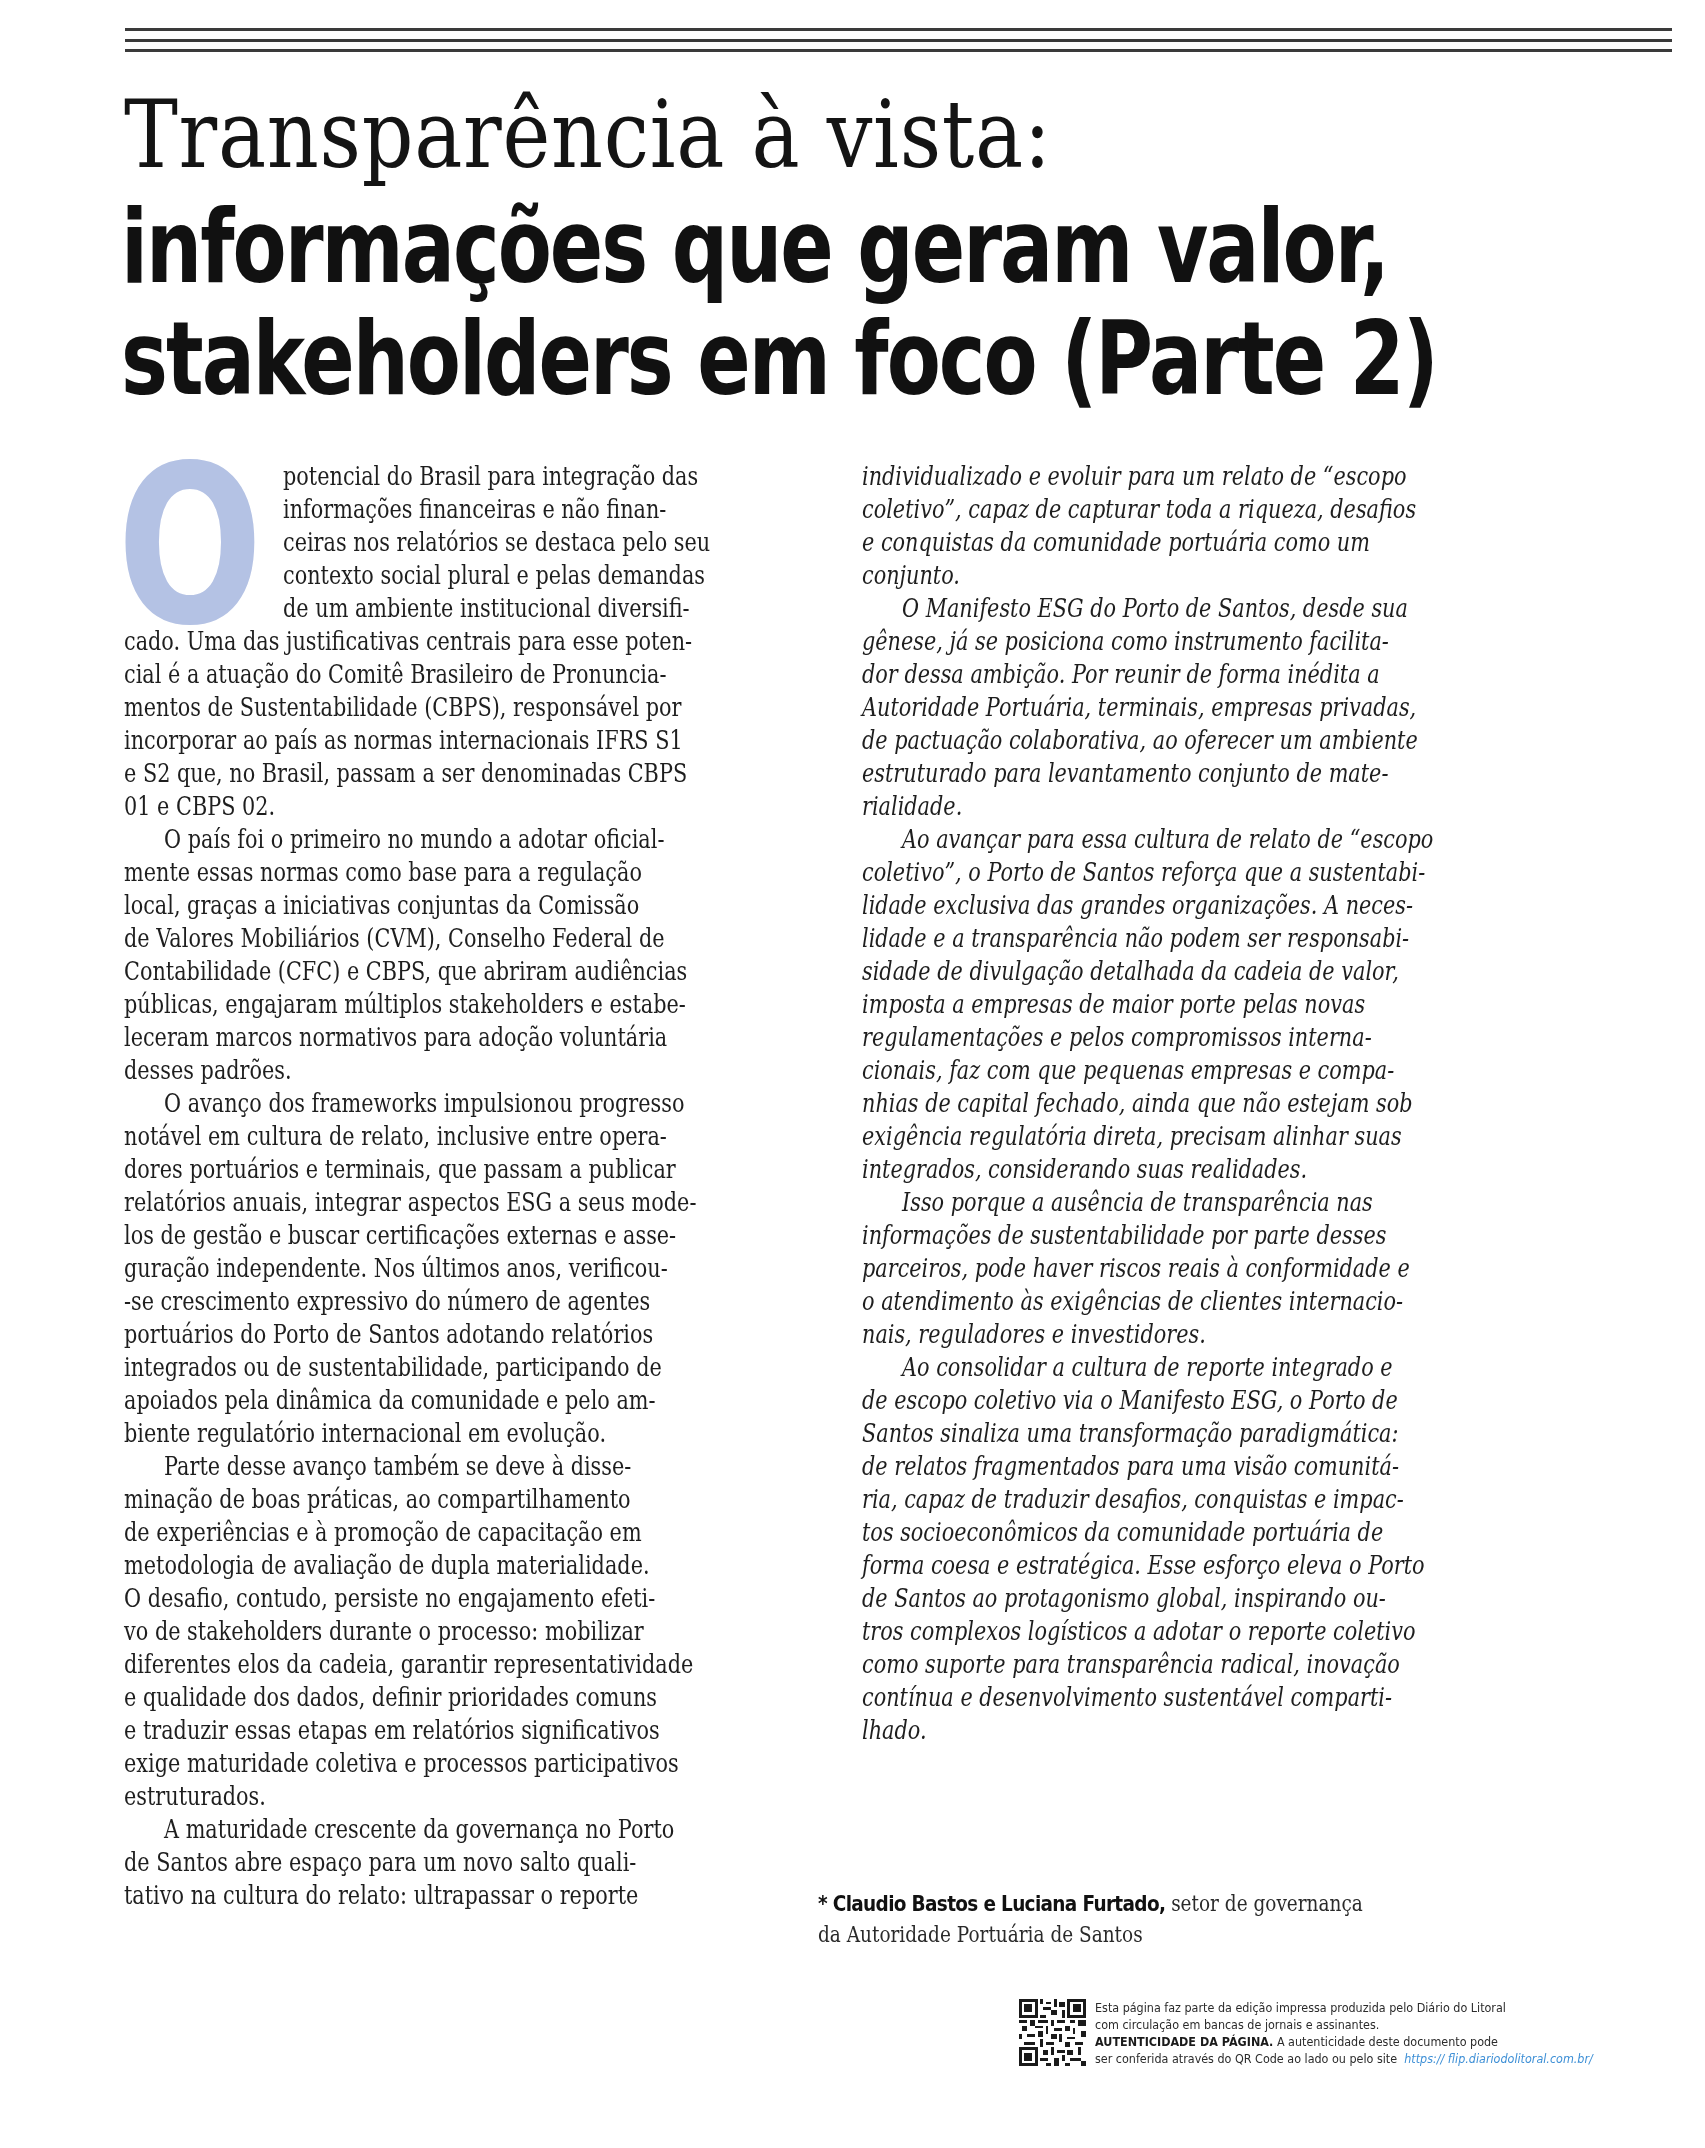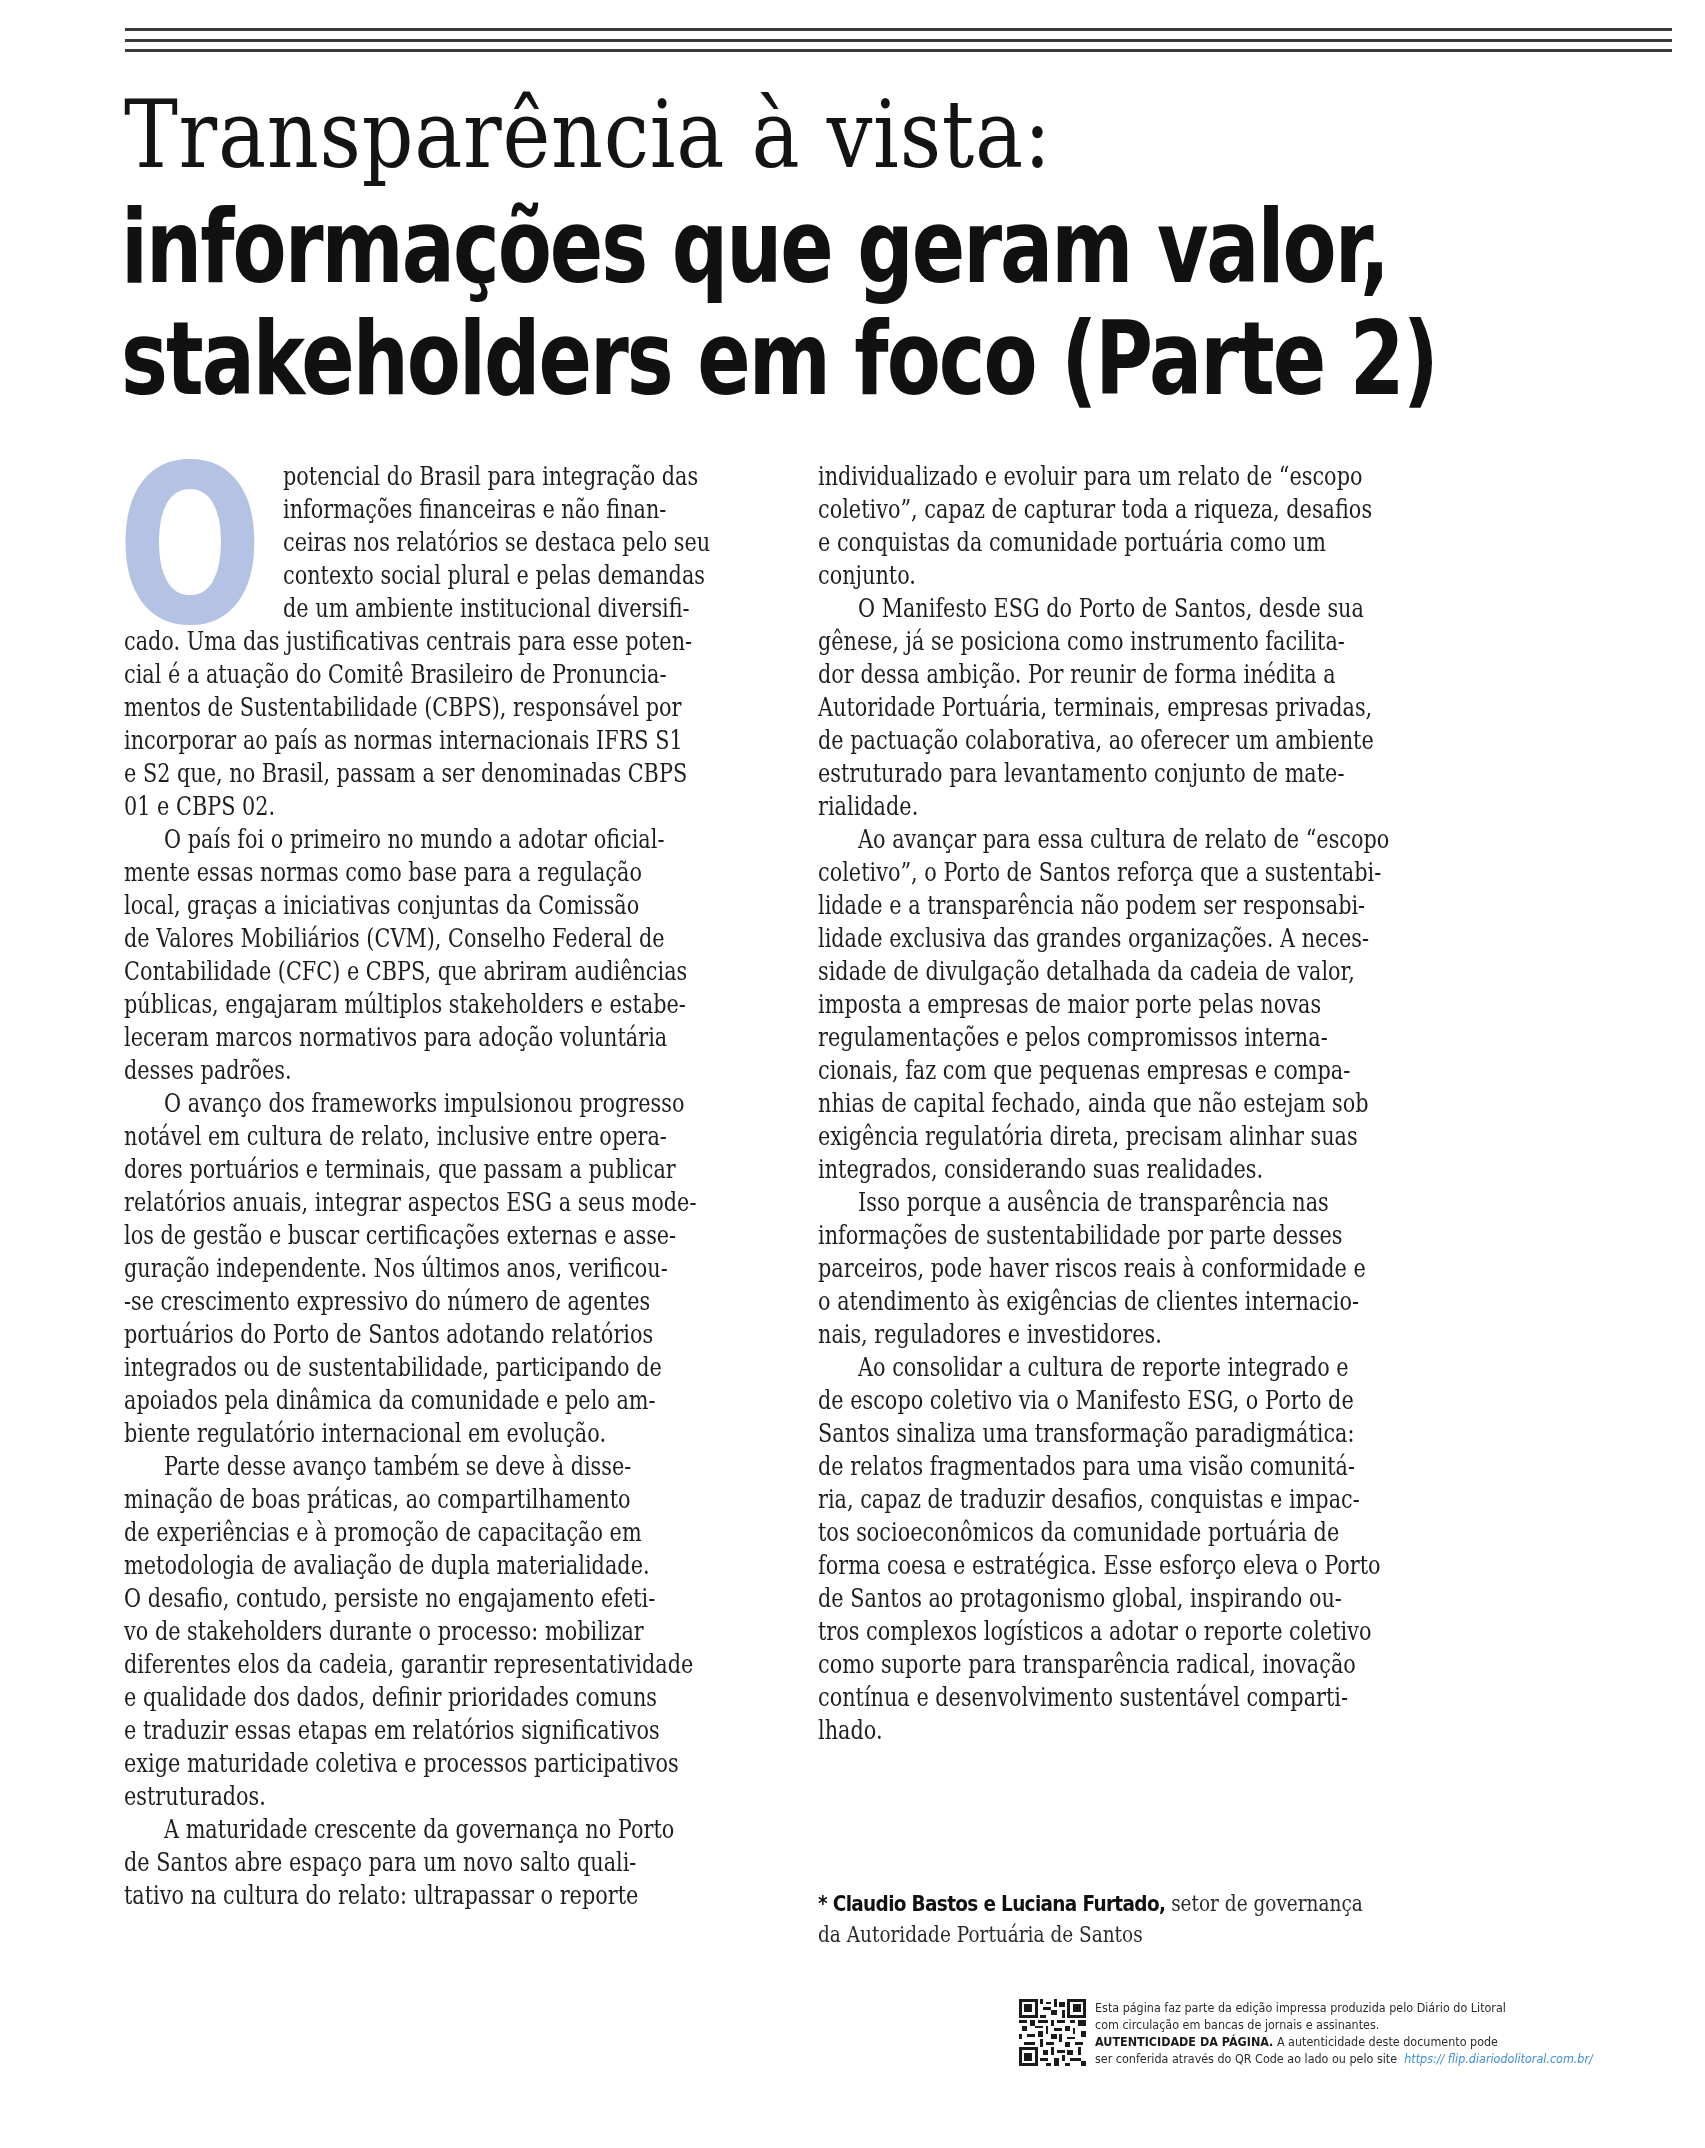--- a/index.html
+++ b/index.html
@@ -26,21 +26,21 @@
   .headline div { height: 112px; }
 
   .col {
     position: absolute; top: 460px;
     font-family: "DejaVu Serif", serif;
     font-size: 26px; line-height: 33px; color: #1e1e1e;
     white-space: nowrap;
   }
   .col .ln { display: block; height: 33px; transform-origin: left top; }
   .col.left { left: 124px; width: 656px; }
-  .col.right { left: 818px; width: 663px; }
+  .col.right { left: 862px; width: 663px; font-style: italic; }
   .col .ln span.t { display: inline-block; transform: scaleX(0.80); transform-origin: left center; }
   .ind { padding-left: 40px; }
   .cap-ind { padding-left: 159px; }
 
   .dropcap {
     position: absolute; left: 117px; top: 436px;
     font-family: "DejaVu Sans", sans-serif; font-weight: bold;
     font-size: 220px; line-height: 220px; color: #b4c2e4;
     transform: scaleX(0.78); transform-origin: left top;
   }
@@ -133,22 +133,22 @@
     <div class="ln"><span class="t" style="transform: scaleX(0.8);">conjunto.</span></div>
     <div class="ln ind"><span class="t" style="transform: scaleX(0.8);">O Manifesto ESG do Porto de Santos, desde sua</span></div>
     <div class="ln"><span class="t" style="transform: scaleX(0.8);">gênese, já se posiciona como instrumento facilita-</span></div>
     <div class="ln"><span class="t" style="transform: scaleX(0.8);">dor dessa ambição. Por reunir de forma inédita a</span></div>
     <div class="ln"><span class="t" style="transform: scaleX(0.8);">Autoridade Portuária, terminais, empresas privadas,</span></div>
     <div class="ln"><span class="t" style="transform: scaleX(0.8);">de pactuação colaborativa, ao oferecer um ambiente</span></div>
     <div class="ln"><span class="t" style="transform: scaleX(0.8);">estruturado para levantamento conjunto de mate-</span></div>
     <div class="ln"><span class="t" style="transform: scaleX(0.8);">rialidade.</span></div>
     <div class="ln ind"><span class="t" style="transform: scaleX(0.8);">Ao avançar para essa cultura de relato de “escopo</span></div>
     <div class="ln"><span class="t" style="transform: scaleX(0.8);">coletivo”, o Porto de Santos reforça que a sustentabi-</span></div>
+    <div class="ln"><span class="t" style="transform: scaleX(0.8);">lidade exclusiva das grandes organizações. A neces-</span></div>
     <div class="ln"><span class="t" style="transform: scaleX(0.8);">lidade e a transparência não podem ser responsabi-</span></div>
-    <div class="ln"><span class="t" style="transform: scaleX(0.8);">lidade exclusiva das grandes organizações. A neces-</span></div>
     <div class="ln"><span class="t" style="transform: scaleX(0.8);">sidade de divulgação detalhada da cadeia de valor,</span></div>
     <div class="ln"><span class="t" style="transform: scaleX(0.8);">imposta a empresas de maior porte pelas novas</span></div>
     <div class="ln"><span class="t" style="transform: scaleX(0.8);">regulamentações e pelos compromissos interna-</span></div>
     <div class="ln"><span class="t" style="transform: scaleX(0.8);">cionais, faz com que pequenas empresas e compa-</span></div>
     <div class="ln"><span class="t" style="transform: scaleX(0.8);">nhias de capital fechado, ainda que não estejam sob</span></div>
     <div class="ln"><span class="t" style="transform: scaleX(0.8);">exigência regulatória direta, precisam alinhar suas</span></div>
     <div class="ln"><span class="t" style="transform: scaleX(0.8);">integrados, considerando suas realidades.</span></div>
     <div class="ln ind"><span class="t" style="transform: scaleX(0.8);">Isso porque a ausência de transparência nas</span></div>
     <div class="ln"><span class="t" style="transform: scaleX(0.8);">informações de sustentabilidade por parte desses</span></div>
     <div class="ln"><span class="t" style="transform: scaleX(0.8);">parceiros, pode haver riscos reais à conformidade e</span></div>

